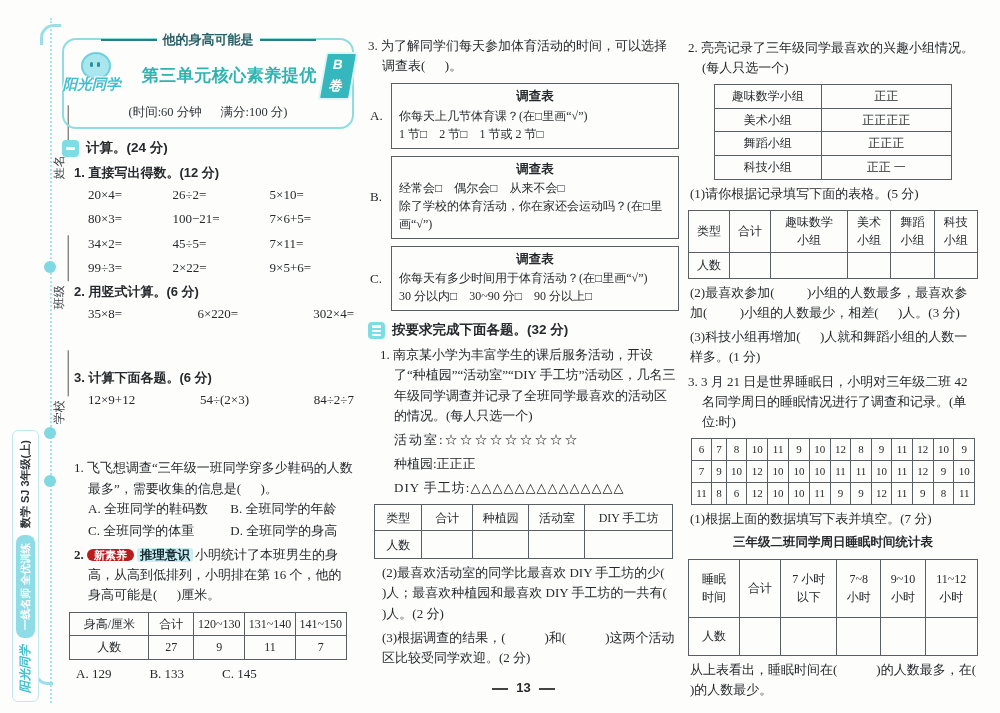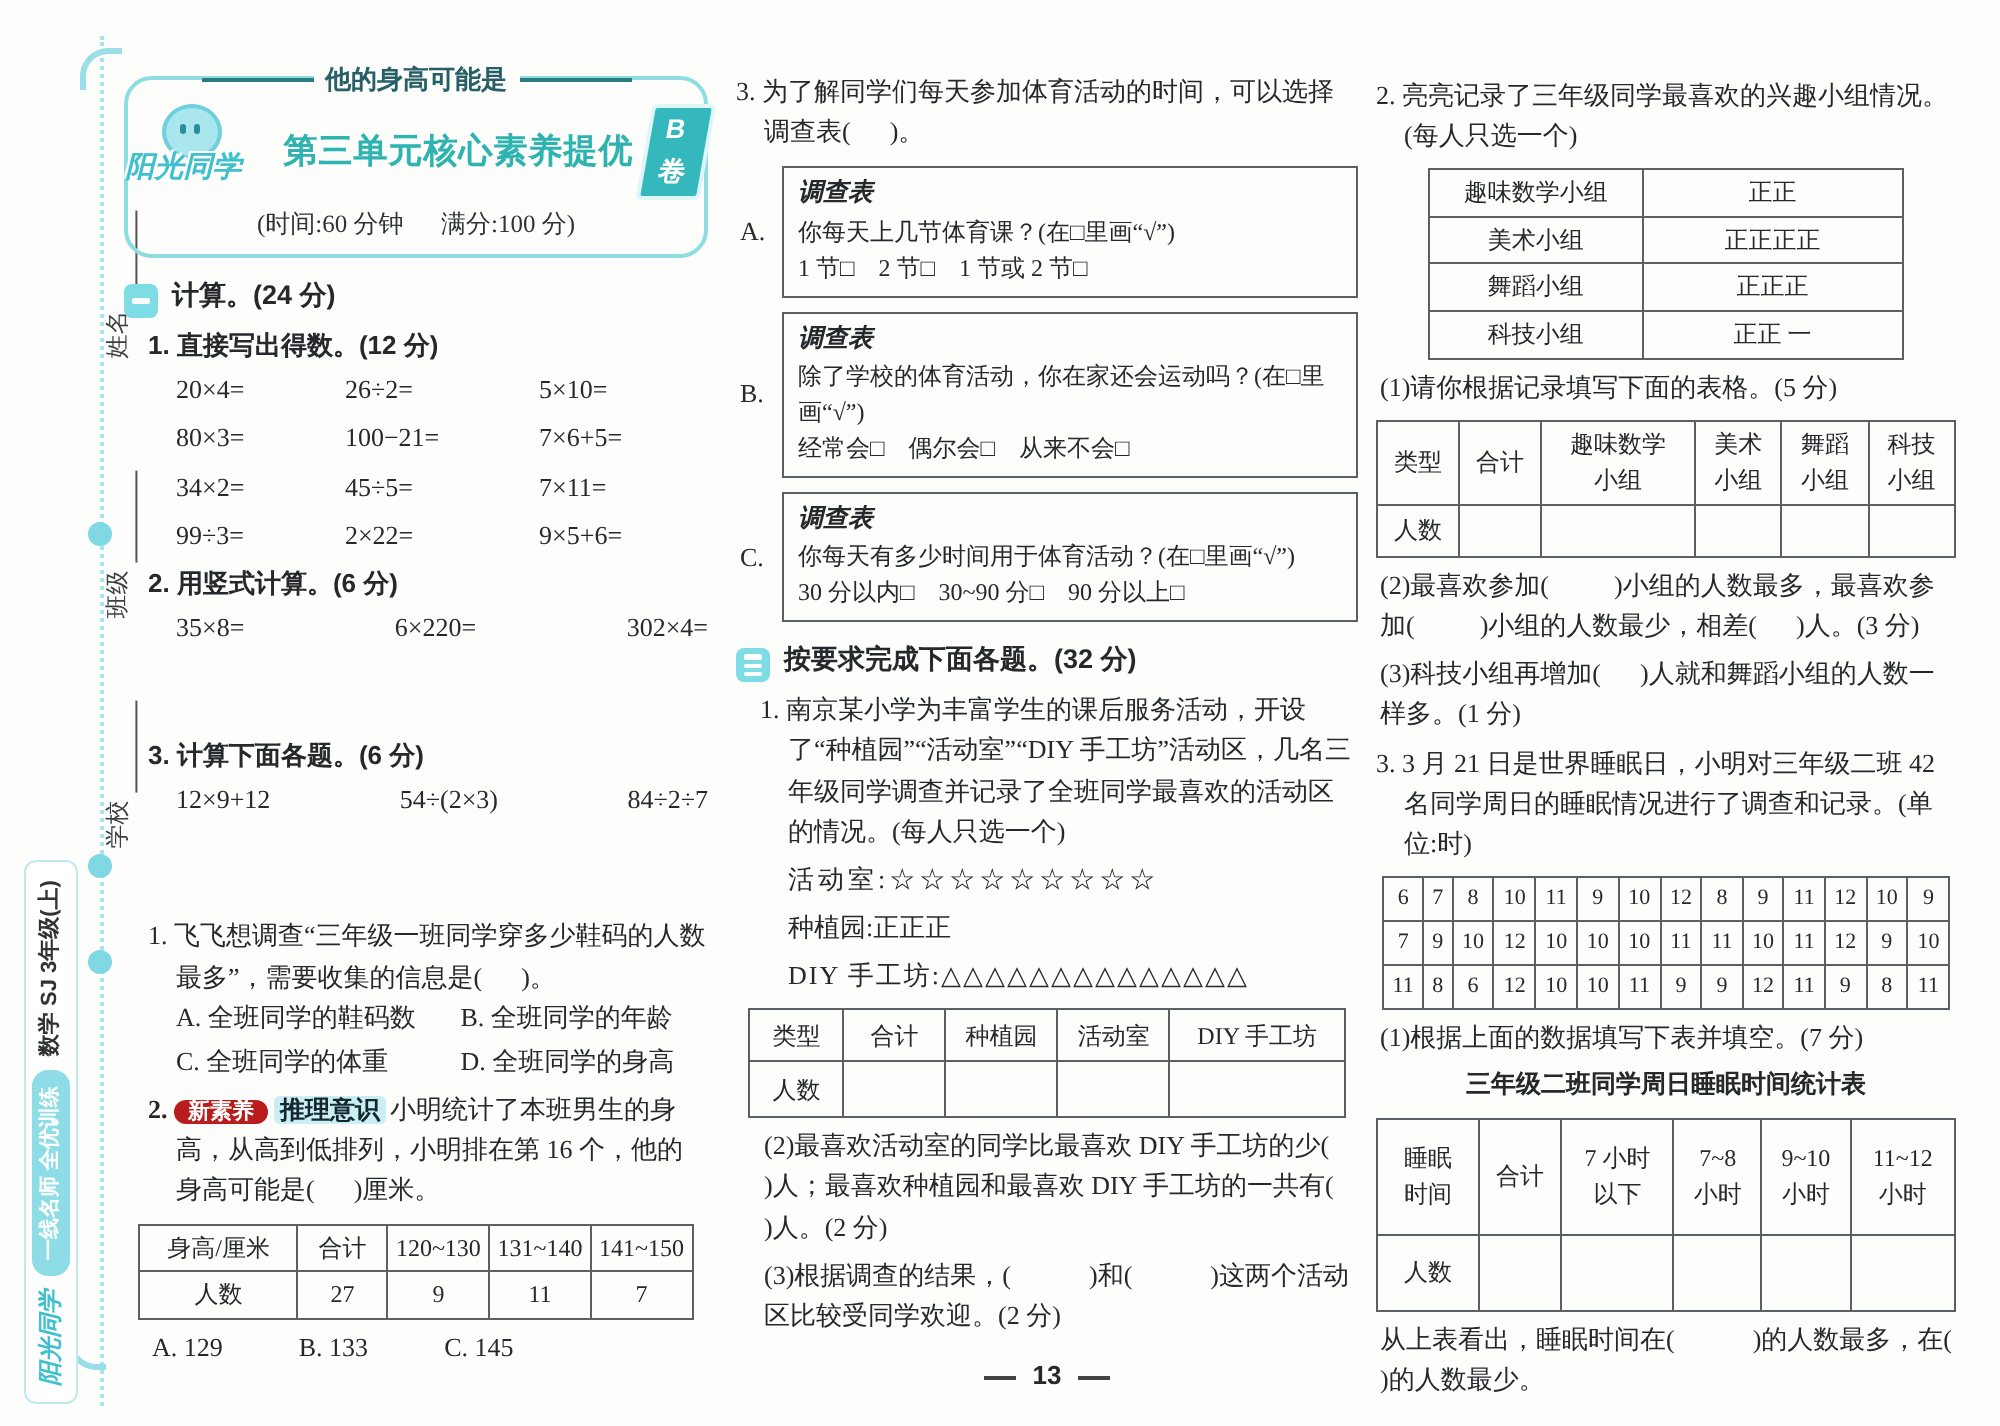--- a/index.html
+++ b/index.html
@@ -50,21 +50,21 @@
   .logo .logo-text{position:absolute;left:0;bottom:0;font-family:"Liberation Sans","DejaVu Sans",sans-serif;
     font-weight:bold;font-style:italic;font-size:14.5px;color:#3fc0cc;
     text-shadow:1px 1px 0 #fff,-1px -1px 0 #fff;}
   .htitle{font-family:"Liberation Sans","DejaVu Sans",sans-serif;font-weight:bold;
     font-size:17px;color:#2eb3b0;letter-spacing:.5px;white-space:nowrap;}
   .hbadge{font-family:"Liberation Sans","DejaVu Sans",sans-serif;font-weight:bold;
     background:#35b8bd;color:#fff;font-size:13.5px;padding:1px 7px;border-radius:3px;
     transform:skewX(-10deg);border:2px solid #dff6f8;}
   .hmeta{text-align:center;font-size:12.5px;margin-top:3px;color:#2f3337;}
   
-  .secrow{display:flex;align-items:flex-end;gap:7px;margin-top:9px;}
+  .secrow{display:flex;align-items:center;gap:7px;margin-top:9px;}
   .marker{width:17px;height:17px;border-radius:4px;background:#7edce4;flex:0 0 17px;
     display:flex;flex-direction:column;justify-content:center;align-items:center;gap:2px;}
   .marker i{display:block;width:9px;height:2.4px;background:#fff;border-radius:1px;}
   .sec-title{font-family:"Liberation Sans","DejaVu Sans",sans-serif;font-weight:bold;font-size:13.5px;}
   .qtitle{font-weight:bold;font-family:"Liberation Sans","DejaVu Sans",sans-serif;
     font-size:13px;margin:4px 0 2px 12px;}
   .qtext{margin:4px 0 0 12px;text-indent:0;}
   .hang{margin-left:26px;text-indent:-14px;}
   .exp-grid{display:grid;grid-template-columns:1fr 1.15fr 1fr;margin-left:26px;row-gap:4px;font-size:13px;}
   .exp-row3{display:flex;justify-content:space-between;margin-left:26px;font-size:13px;}
@@ -76,21 +76,21 @@
   .prewrap td{white-space:pre-line;}
   
   .nb{background:#b91c1c;color:#fff;border-radius:9px;padding:0 7px;font-size:11px;
     font-family:"Liberation Sans","DejaVu Sans",sans-serif;font-weight:bold;margin-right:3px;}
   .tag{background:#c9eef3;color:#15282e;font-weight:bold;border-radius:3px;padding:0 3px;
     font-family:"Liberation Sans","DejaVu Sans",sans-serif;font-size:12.5px;margin-right:2px;}
   
   .survey-wrap{display:flex;align-items:center;gap:5px;margin:7px 0 0 2px;}
   .survey-label{width:16px;flex:0 0 16px;font-size:13px;}
   .survey-box{flex:1;border:1.3px solid #5a5f63;padding:3px 7px 5px;}
-  .survey-box .stitle{font-weight:bold;font-family:"Liberation Sans","DejaVu Sans",sans-serif;font-size:12.5px;font-style:italic;}
+  .survey-box .stitle{text-align:center;font-weight:bold;font-family:"Liberation Sans","DejaVu Sans",sans-serif;font-size:12.5px;}
   .survey-box .sline{font-size:12px;line-height:1.5;}
   .foot{position:absolute;left:0;right:0;top:642px;text-align:center;
     font-family:"Liberation Sans","DejaVu Sans",sans-serif;font-weight:bold;font-size:13px;}
   .foot .dash{display:inline-block;width:16px;height:2px;background:#444;vertical-align:middle;margin:0 8px;}
   .stat-title{text-align:center;font-family:"Liberation Sans","DejaVu Sans",sans-serif;
     font-weight:bold;font-size:12.5px;margin-top:4px;}
 </style>
 </head>
 <body>
 
@@ -228,22 +228,22 @@
       <div class="stitle">调查表</div>
       <div class="sline pre">你每天上几节体育课？(在□里画“√”)</div>
       <div class="sline pre">1 节□    2 节□    1 节或 2 节□</div>
     </div>
   </div>
 
   <div class="survey-wrap">
     <span class="survey-label">B.</span>
     <div class="survey-box">
       <div class="stitle">调查表</div>
+      <div class="sline pre">经常会□    偶尔会□    从来不会□</div>
       <div class="sline pre">除了学校的体育活动，你在家还会运动吗？(在□里画“√”)</div>
-      <div class="sline pre">经常会□    偶尔会□    从来不会□</div>
     </div>
   </div>
 
   <div class="survey-wrap">
     <span class="survey-label">C.</span>
     <div class="survey-box">
       <div class="stitle">调查表</div>
       <div class="sline pre">你每天有多少时间用于体育活动？(在□里画“√”)</div>
       <div class="sline pre">30 分以内□    30~90 分□    90 分以上□</div>
     </div>

